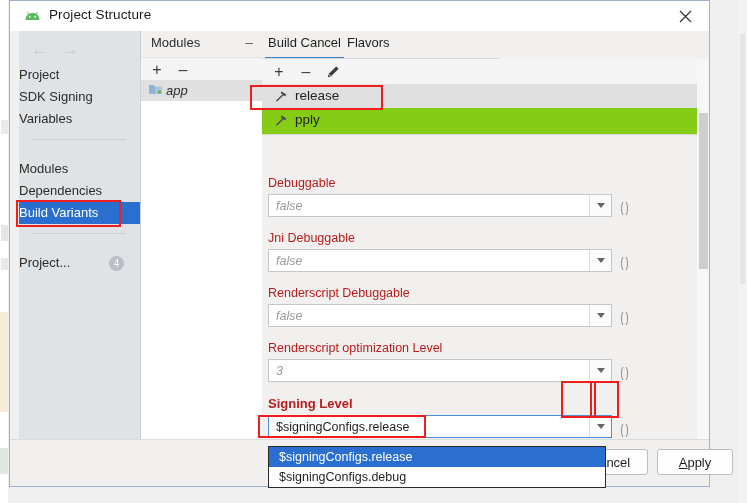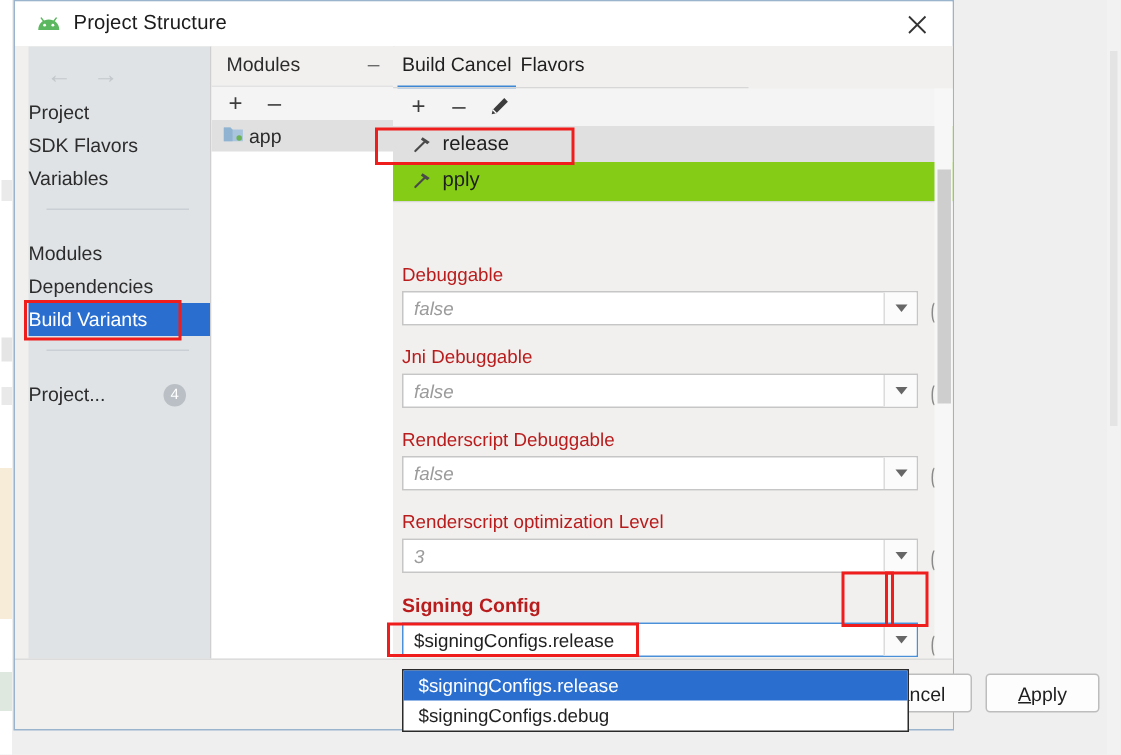--- a/index.html
+++ b/index.html
@@ -42,21 +42,21 @@
   }
   #backdrop .bg-right-line {
     position: absolute; right: 2px; top: 34px; width: 5px; height: 250px;
     background: #e4e4e4;
   }
 
   
   #dialog {
     position: absolute;
     left: 9px; top: 0px;
-    width: 627px; height: 487px;
+    width: 701px; height: 487px;
     background: #f1f0ee;
     border: 1px solid #9ab4cd;
     box-sizing: border-box;
   }
 
   
   #titlebar {
     position: absolute; left: 0; top: 0; right: 0; height: 30px;
     background: #ffffff;
     border-bottom: 1px solid #e3e3e3;
@@ -139,20 +139,21 @@
     border-bottom: 1px solid #e2e2e2;
   }
   .tb-btn {
     position: absolute; top: 2px;
     font-size: 16px; color: #3c3c3c; line-height: 19px;
     width: 20px; text-align: center;
   }
   #modules-list {
     position: absolute; left: 0; top: 49px; right: 0; bottom: 0;
     background: #ffffff;
+    font-style: italic;
   }
   .module-item {
     height: 21px; line-height: 21px;
     padding-left: 25px;
     font-size: 13px; color: #2c2c2c;
     background: #e0e0e0;
     position: relative;
   }
   .folder-icon {
     position: absolute; left: 8px; top: 4px; width: 13px; height: 11px;
@@ -366,21 +367,21 @@
 
   <div id="dialog-body">
 
     <div id="sidebar">
       <div class="nav-arrows">
         <span class="nav-arrow">←</span>
         <span class="nav-arrow">→</span>
       </div>
       <div id="sidebar-list">
         <div class="side-item">Project</div>
-        <div class="side-item">SDK Flavors</div>
+        <div class="side-item">SDK Signing</div>
         <div class="side-item">Variables</div>
         <div class="side-gap">
             <div class="side-sep" style="margin-top:9px"></div>
           </div>
         <div class="side-item">Modules</div>
         <div class="side-item">Dependencies</div>
         <div class="side-item selected">Build Variants</div>
         <div class="side-gap">
             <div class="side-sep" style="margin-top:9px"></div>
           </div>
@@ -501,21 +502,21 @@
                 <i></i>
               </div>
           </div>
         </div>
         <svg class="var-icon" style="left:358px; top:231px" viewBox="0 0 9 15">
           <path d="M3 1 C1 3, 1 12, 3 14" stroke="#8a8a8a" stroke-width="1" fill="none"></path>
           <path d="M6 1 C8 3, 8 12, 6 14" stroke="#8a8a8a" stroke-width="1" fill="none"></path>
         </svg>
 
         <div class="field" style="top:261px">
-          <div class="field-label bold">Signing Config</div>
+          <div class="field-label bold">Signing Level</div>
           <div class="combo active">
             <div class="combo-value">$signingConfigs.release</div>
             <div class="combo-arrow">
                 <i></i>
               </div>
           </div>
         </div>
         <svg class="var-icon" style="left:358px; top:288px" viewBox="0 0 9 15">
           <path d="M3 1 C1 3, 1 12, 3 14" stroke="#8a8a8a" stroke-width="1" fill="none"></path>
           <path d="M6 1 C8 3, 8 12, 6 14" stroke="#8a8a8a" stroke-width="1" fill="none"></path>

